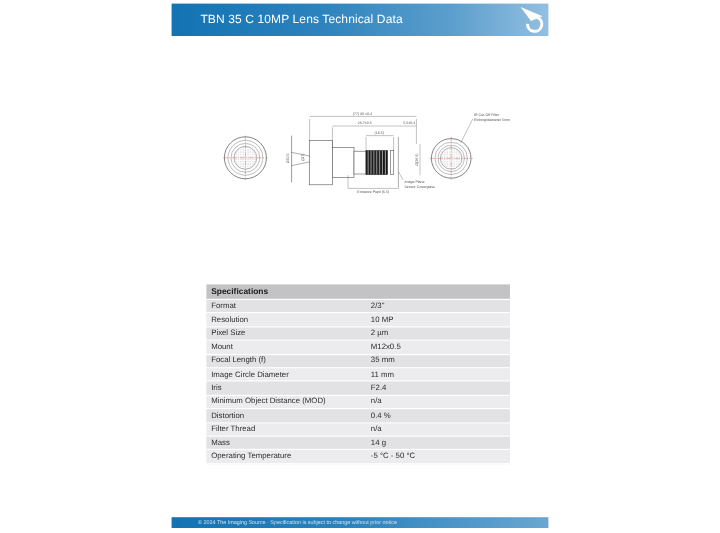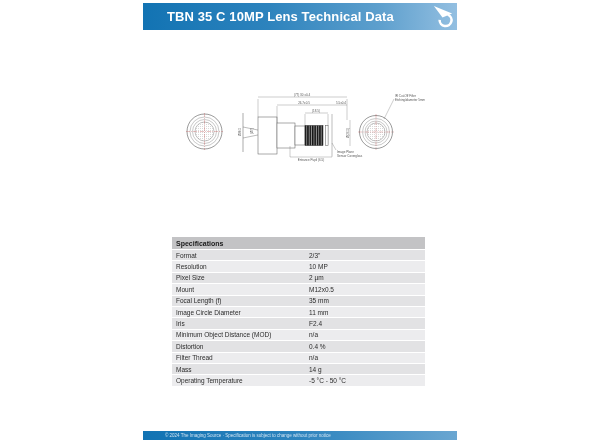--- a/index.html
+++ b/index.html
@@ -7,21 +7,21 @@
     width:600px;height:444px;position:relative;background:#ffffff;
     font-family:"Liberation Sans", sans-serif;overflow:hidden;
   }
   
   .header-bar{
     position:absolute;left:143px;top:3px;width:314px;height:27px;
     background:linear-gradient(90deg,#1273b3 0%,#2d83bd 40%,#5d9fcd 75%,#93bfe1 100%);
     display:flex;align-items:center;
   }
   .header-title{
-    color:#ffffff;font-weight:bold;font-size:13px;letter-spacing:.1px;
+    color:#ffffff;font-weight:normal;font-size:10px;letter-spacing:.1px;
     padding-left:24px;white-space:nowrap;
   }
   .logo-box{position:absolute;right:2px;top:1px;width:25px;height:25px;}
   
   .drawing-svg{position:absolute;left:180px;top:84px;width:250px;height:92px;}
   .drawing-svg text{fill:#555;font-family:"Liberation Sans",sans-serif;font-size:3px;}
   
   .spec-table{position:absolute;left:172px;top:237px;width:253px;font-size:6.5px;color:#2b2b2b;}
   .spec-head{
     background:#c3c3c5;height:12px;display:flex;align-items:center;

